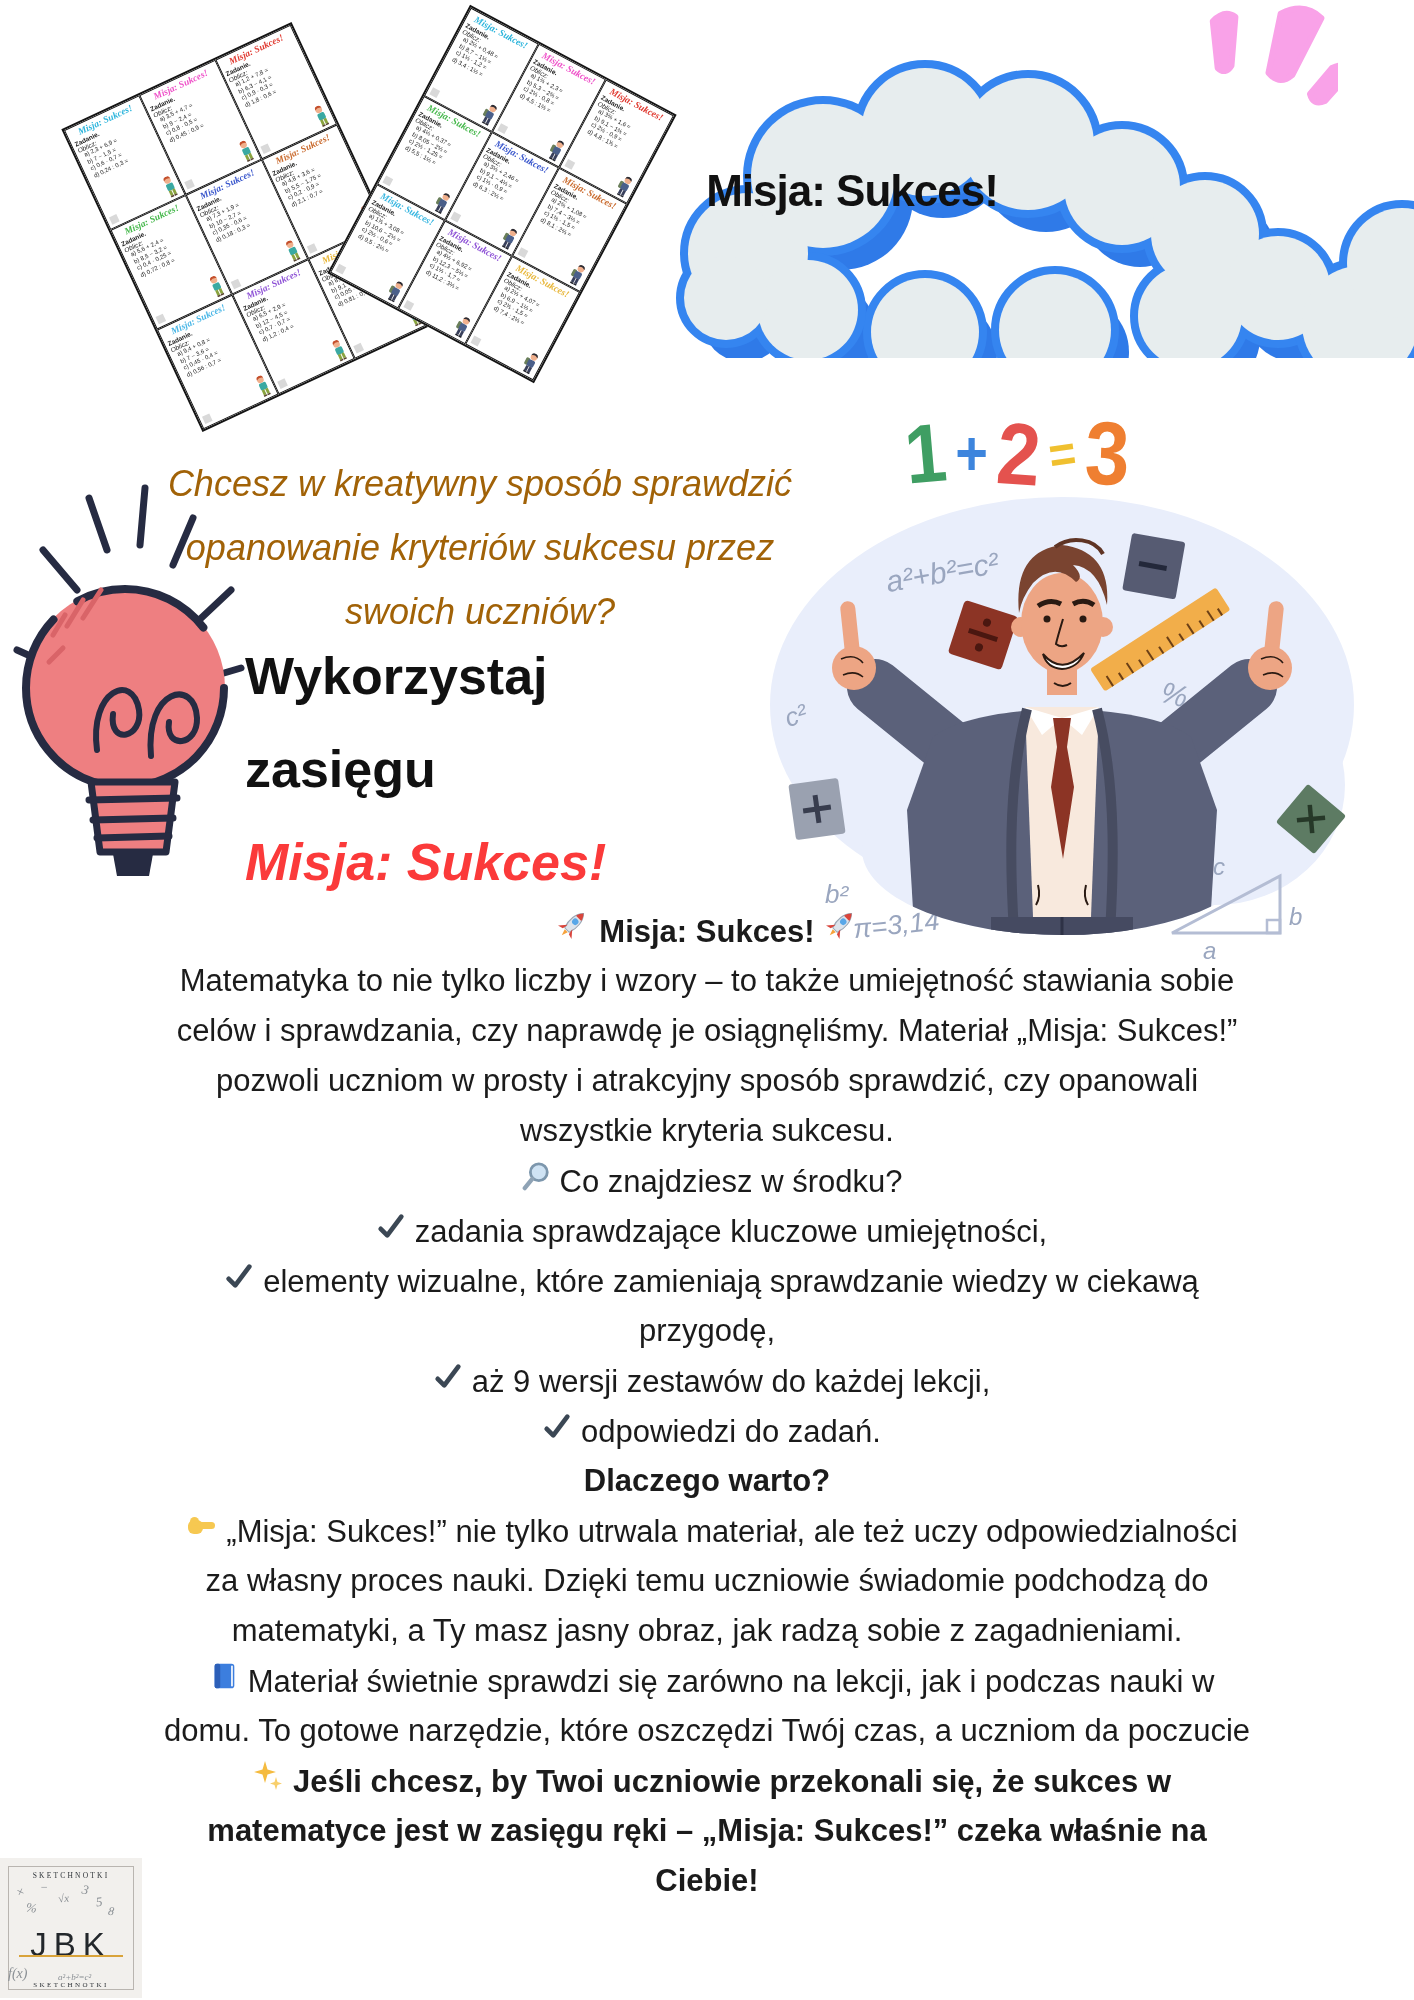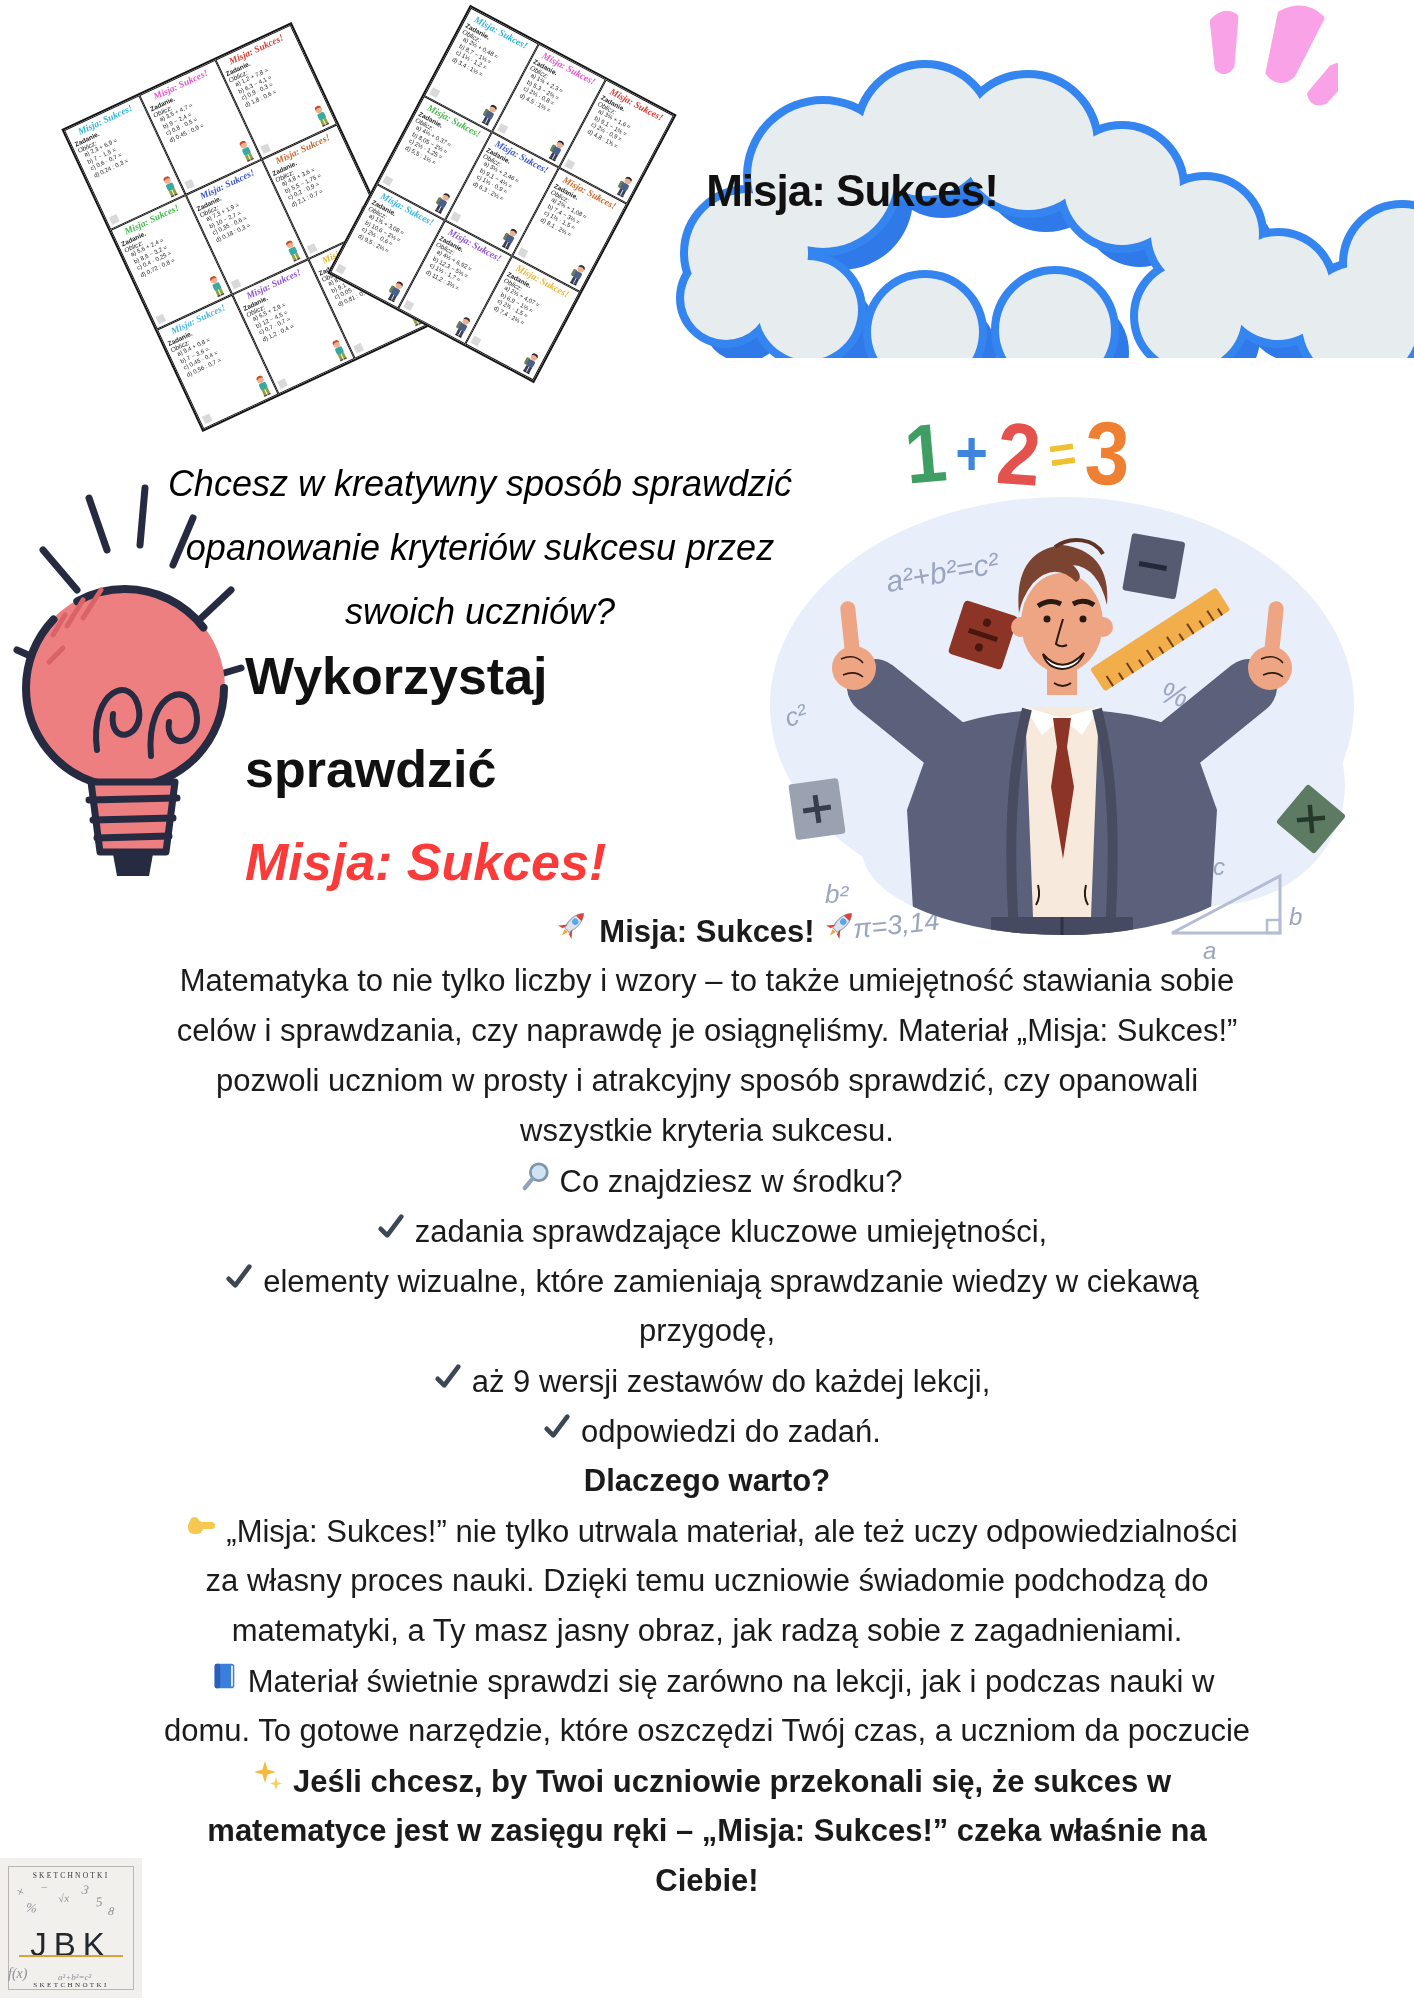--- a/index.html
+++ b/index.html
@@ -33,21 +33,21 @@
 
   
   .man-svg{position:absolute;left:755px;top:455px;width:600px;height:520px;z-index:2;}
   .fml{font-family:"Liberation Sans",sans-serif;font-style:italic;fill:#9aa6bf;}
 
   
   .bulb-svg{position:absolute;left:5px;top:400px;width:240px;height:480px;}
 
   
   .question{position:absolute;left:110px;top:452px;width:740px;text-align:center;
-            font-style:italic;font-size:36px;line-height:64px;color:#000000;}
+            font-style:italic;font-size:36px;line-height:64px;color:#a16207;}
   .promo{position:absolute;left:245px;top:645px;width:440px;text-align:left;}
   .promo-line{font-weight:700;font-size:52px;line-height:62px;margin-bottom:31px;color:#111;}
   .promo-highlight{font-weight:700;font-style:italic;font-size:52px;line-height:62px;}
 
   
   .body-col{position:absolute;left:0;top:906px;width:1414px;text-align:center;}
   .bodyline{height:50px;line-height:50px;font-size:31px;margin:0;white-space:nowrap;}
   .bodyline.bold{font-weight:700;}
   .icon{display:inline-block;vertical-align:middle;margin:0 9px 6px 9px;}
 
@@ -602,21 +602,21 @@
     <path d="M108,454 L148,454 L144,476 L112,476 Z" fill="#262b42"></path>
   </svg>
 
   <div class="question">
     <div>Chcesz w kreatywny sposób sprawdzić</div>
     <div>opanowanie kryteriów sukcesu przez</div>
     <div>swoich uczniów?</div>
   </div>
   <div class="promo">
     <div class="promo-line">Wykorzystaj</div>
-    <div class="promo-line">sprawdzić</div>
+    <div class="promo-line">zasięgu</div>
     <div class="promo-highlight" id="promo-highlight" style="color: rgb(251, 58, 58);">Misja: Sukces!</div>
   </div>
 
   <div class="body-col">
       <p class="bodyline bold"><span class="icon"><svg width="34" height="34" viewBox="0 0 32 32">
             <g transform="rotate(45 16 16)">
               <path d="M16,2 C21,7 22,16 19,24 L13,24 C10,16 11,7 16,2 Z" fill="#dde4ec" stroke="#9aa7b5" stroke-width="1"></path>
               <path d="M16,2 C18,4 19,6 19.5,8.5 L12.5,8.5 C13,6 14,4 16,2 Z" fill="#d9453c"></path>
               <circle cx="16" cy="13" r="3" fill="#58a7e8"></circle>
               <path d="M13,20 L7,27 L12,25.5 Z" fill="#d9453c"></path>

